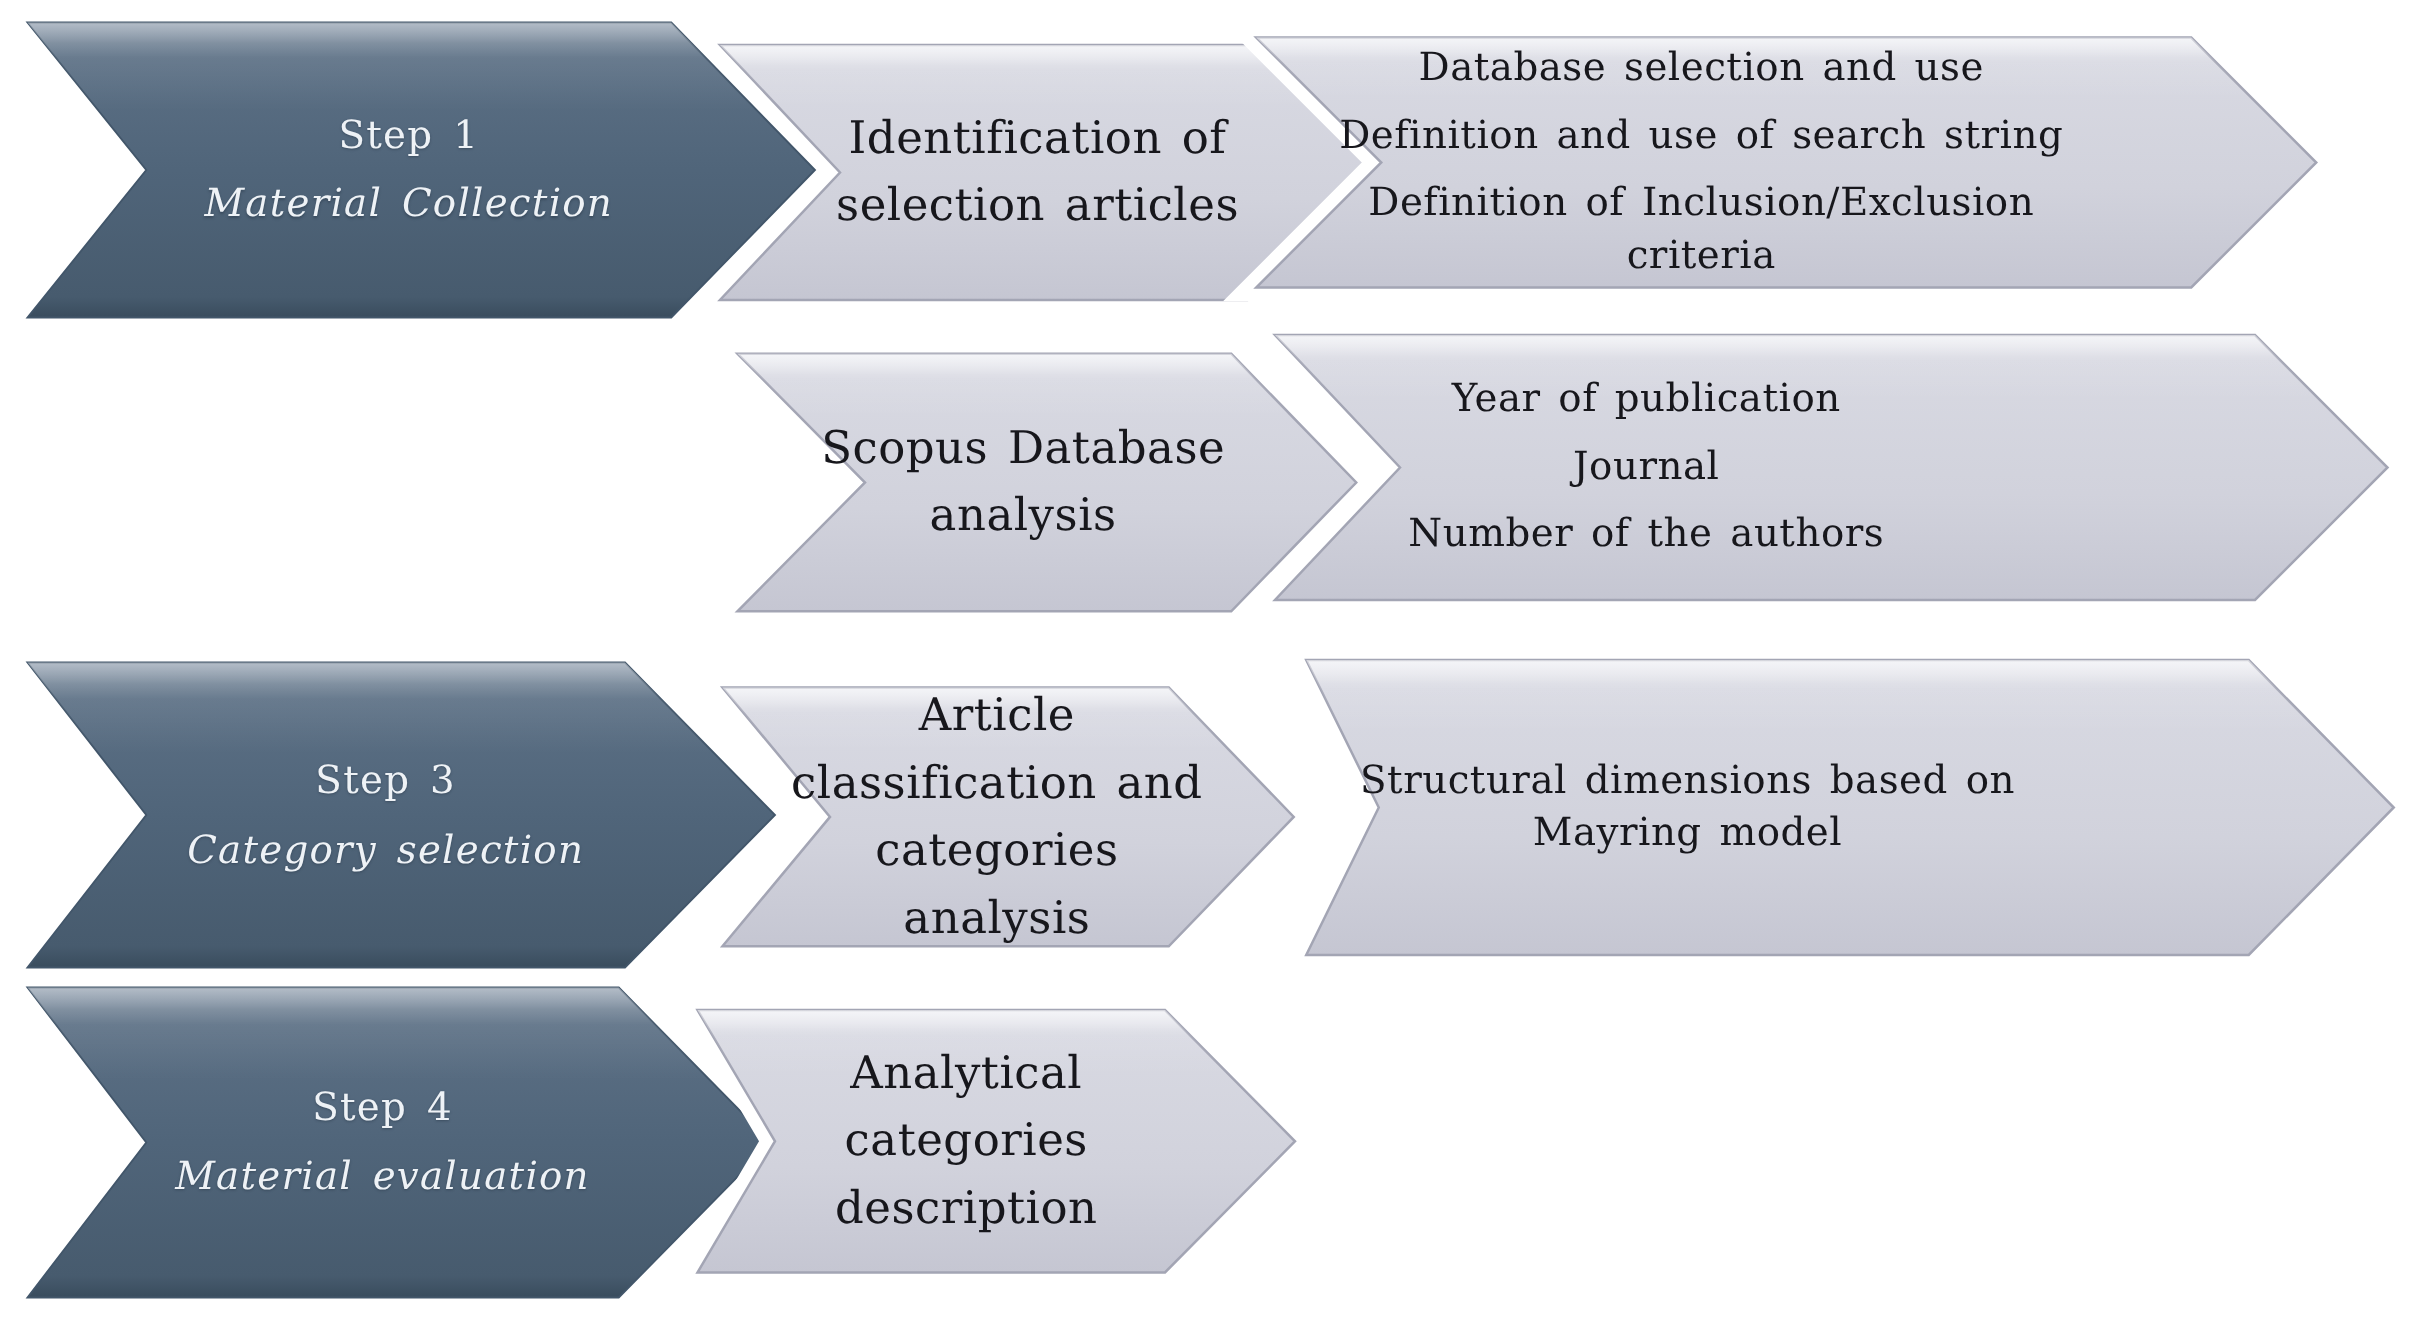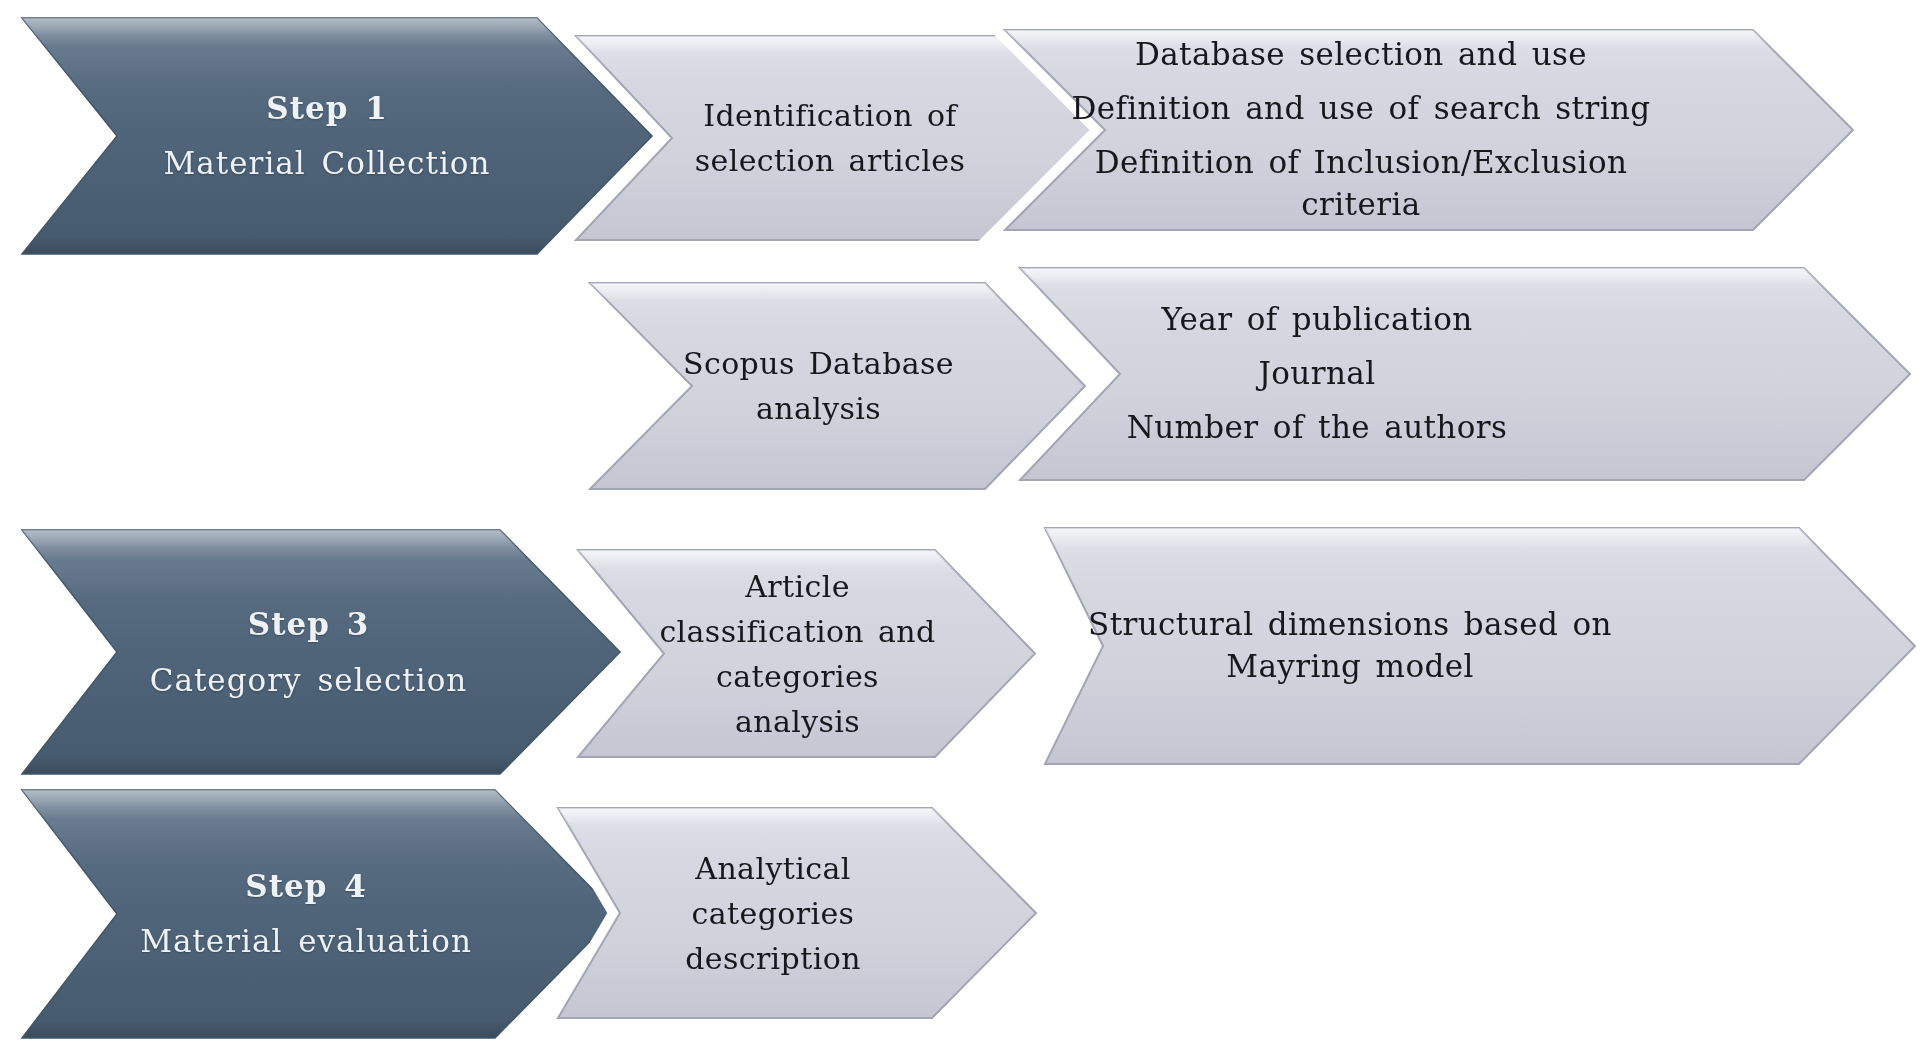--- a/index.html
+++ b/index.html
@@ -27,25 +27,25 @@
     text-align: center;
   }
   .dark-label {
     color: #eef2f6;
     font-size: 31px;
     letter-spacing: 1px;
     word-spacing: 5px;
     line-height: 1.78;
     text-shadow: 0 1px 2px rgba(30,45,60,0.45);
   }
-  .step-label { font-weight: bold; white-space: nowrap; }
-  .step-name  { white-space: nowrap; }
+  .step-label { font-weight: normal; white-space: nowrap; }
+  .step-name  { white-space: nowrap; font-style: italic; }
   .act-label {
     color: #17171c;
-    font-size: 30px;
+    font-size: 36px;
     letter-spacing: 0.4px;
     word-spacing: 4px;
     line-height: 1.5;
   }
   .act-line { white-space: nowrap; }
   .det-label {
     color: #17171c;
     font-size: 31px;
     letter-spacing: 0.4px;
     word-spacing: 4px;

